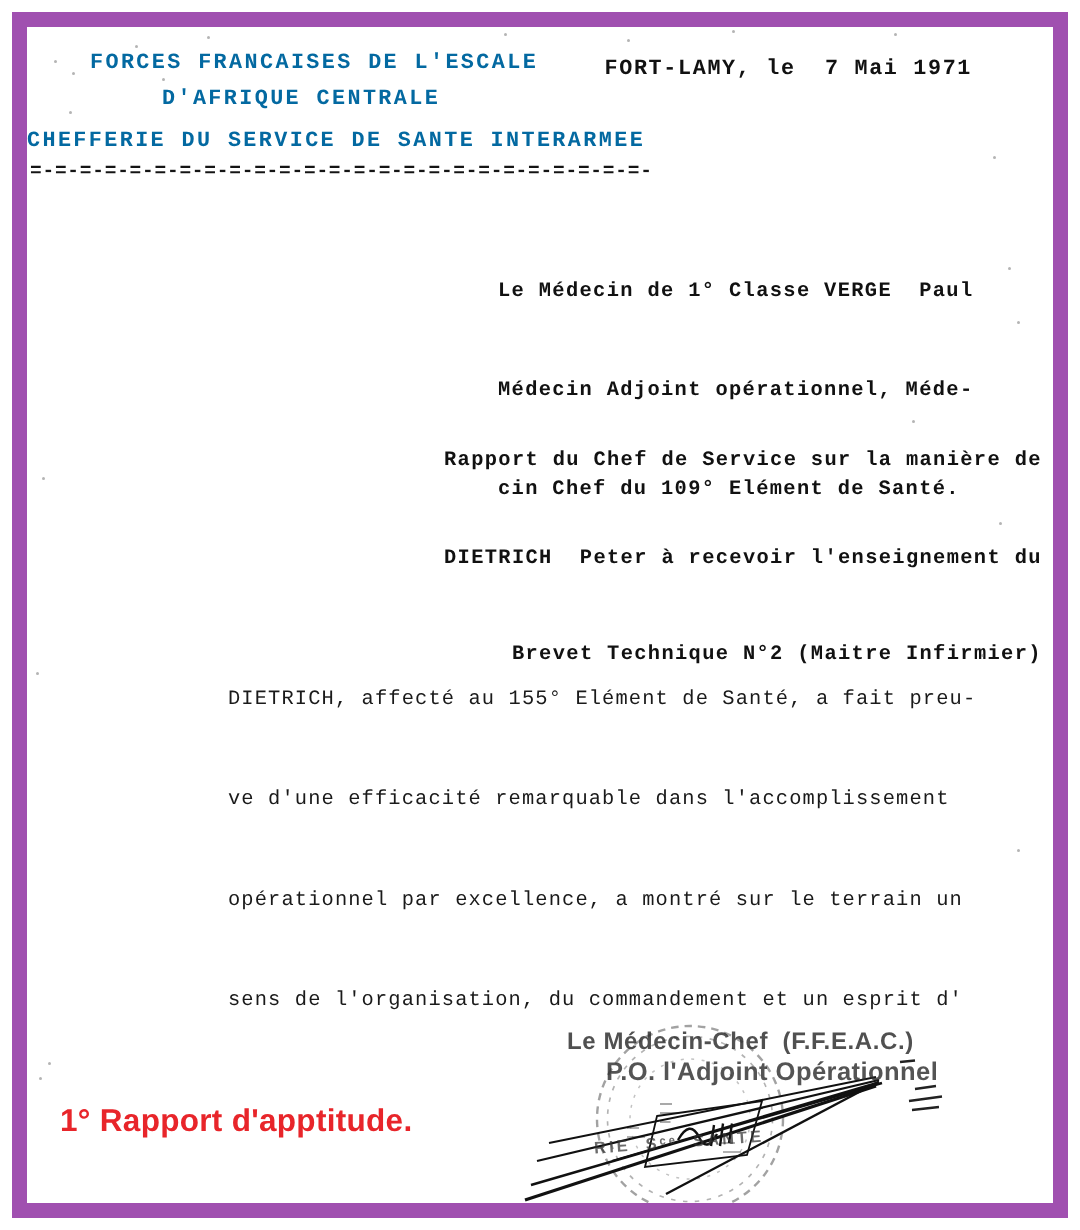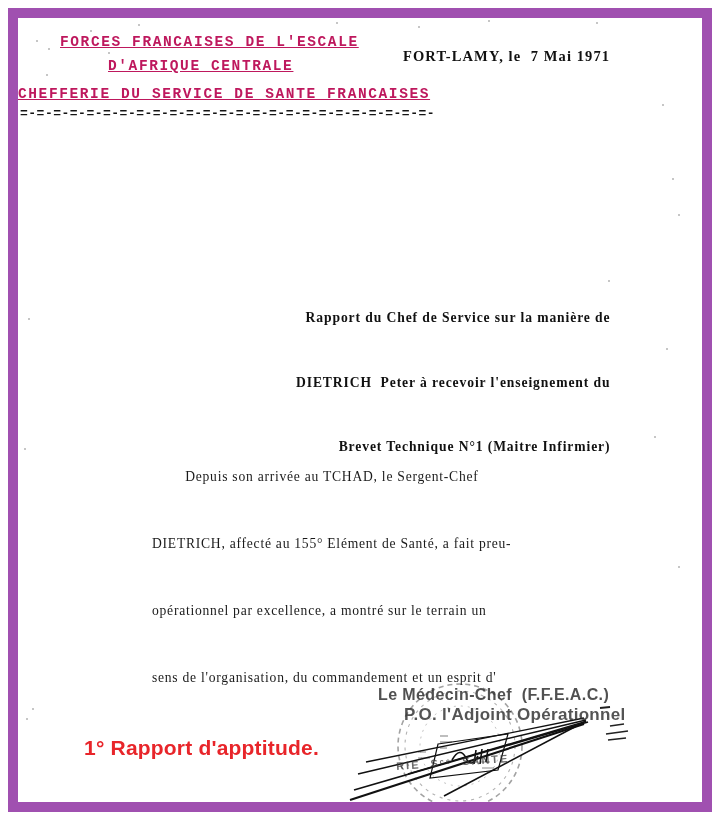--- a/index.html
+++ b/index.html
@@ -32,45 +32,43 @@
     top: 18px;
     width: 684px;
     height: 784px;
     background: #ffffff;
     overflow: hidden;
   }
 
   
   .tw {
     position: absolute;
-    font-family: Liberation Serif, serif;
+    font-family: Liberation Mono, monospace;
     color: #111111;
     white-space: pre;
     letter-spacing: 0.9px;
     font-weight: 700;
-    margin-top: 10px;
     -webkit-font-smoothing: none;
   }
   .tw.light { font-weight: 400; color: #1a1a1a; }
 
   
   .lh {
     position: absolute;
     left: 0;
     top: 0;
     width: 684px;
   }
   .lh-line {
     font-family: "Liberation Mono", "DejaVu Sans Mono", monospace;
     font-size: 14.5px;
     font-weight: 700;
-    color: #be185d;
+    color: #0369a1;
     letter-spacing: 1.6px;
     white-space: pre;
-    text-decoration: underline;
   }
   .lh1 { position: absolute; left: 42px;  top: 16px; }
   .lh2 { position: absolute; left: 90px;  top: 40px; }
   .lh3 { position: absolute; left: 0px;   top: 68px; }
   .lh-rule {
     position: absolute;
     left: 2px;
     top: 88px;
     font-family: "Liberation Mono", "DejaVu Sans Mono", monospace;
     font-size: 13px;
@@ -156,55 +154,59 @@
   .annot {
     position: absolute;
     left: 22px;
     top: 718px;
     font-family: "Liberation Sans", sans-serif;
     font-weight: 700;
     font-size: 21px;
     color: #e8252a;
     letter-spacing: 0.2px;
     white-space: pre;
-    margin-left: 44px;
   }
 
   
   .speck { position: absolute; background: #777; border-radius: 50%; opacity: .55; }
 </style>
 </head>
 <body>
 
 <div class="page">
 
   <div class="frame"></div>
 
   <div class="sheet">
 
     <div class="lh">
       <div class="lh-line lh1">FORCES FRANCAISES DE L'ESCALE</div>
       <div class="lh-line lh2">D'AFRIQUE CENTRALE</div>
-      <div class="lh-line lh3">CHEFFERIE DU SERVICE DE SANTE FRANCAISES</div>
+      <div class="lh-line lh3">CHEFFERIE DU SERVICE DE SANTE INTERARMEE</div>
       <div class="lh-rule">=-=-=-=-=-=-=-=-=-=-=-=-=-=-=-=-=-=-=-=-=-=-=-=-=-</div>
     </div>
 
     <div class="tw datum">FORT-LAMY, le  7 Mai 1971</div>
 
+    <div class="tw addressee">
+      <div>Le Médecin de 1° Classe VERGE  Paul</div>
+      <div>Médecin Adjoint opérationnel, Méde-</div>
+      <div>cin Chef du 109° Elément de Santé.</div>
+    </div>
 
     <div class="tw object">
       <div>Rapport du Chef de Service sur la manière de</div>
       <div>DIETRICH  Peter à recevoir l'enseignement du</div>
-      <div>Brevet Technique N°1 (Maitre Infirmier)</div>
+      <div>Brevet Technique N°2 (Maitre Infirmier)</div>
     </div>
 
     <div class="tw body-block light">
       <div class="para">
-        <div>        Depuis son arrivée au TCHAD, le Sergent-Chef</div>
         <div>DIETRICH, affecté au 155° Elément de Santé, a fait preu-</div>
+        <div>ve d'une efficacité remarquable dans l'accomplissement</div>
         <div>opérationnel par excellence, a montré sur le terrain un</div>
         <div>sens de l'organisation, du commandement et un esprit d'</div>
         
         
         
         
         
       </div>
       
     </div>

